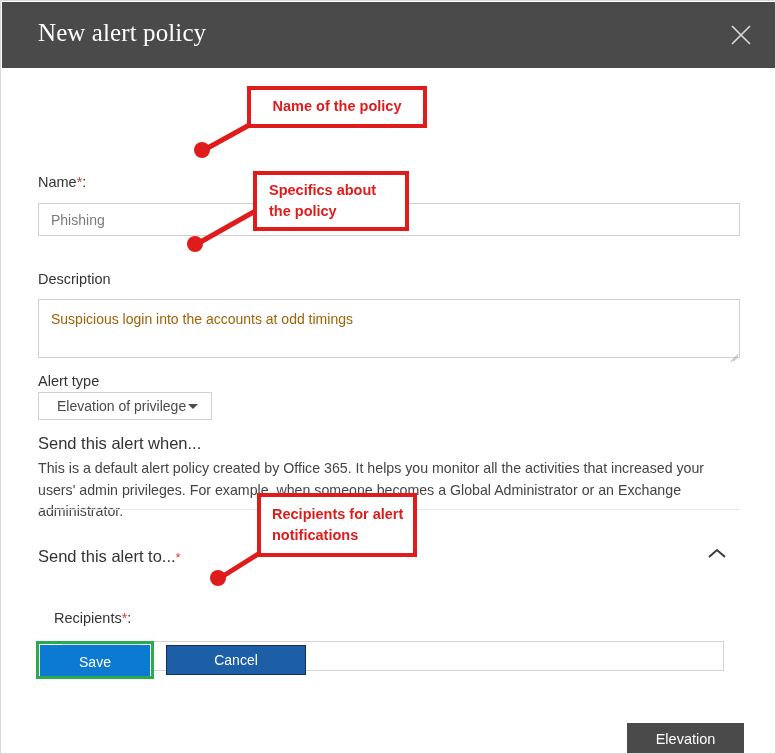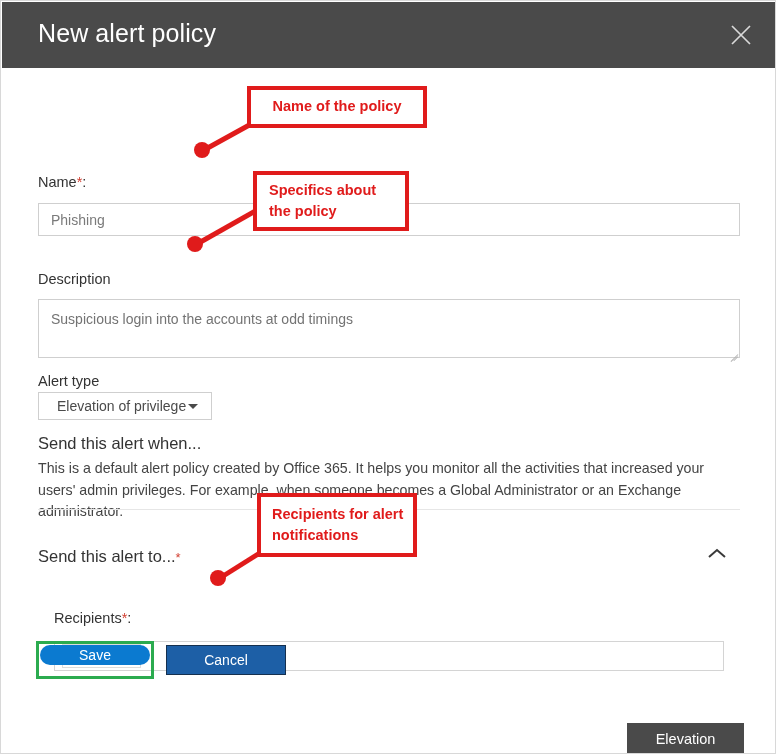--- a/index.html
+++ b/index.html
@@ -23,20 +23,21 @@
 
   
   .titlebar {
     position: absolute;
     left: 1px;
     top: 1px;
     width: 774px;
     height: 66px;
     background: #4a4a4a;
     box-sizing: border-box;
+    font-family: Liberation Serif, serif;
   }
   .titlebar-text {
     position: absolute;
     left: 36px;
     top: 17px;
     color: #ffffff;
     font-size: 25px;
     font-weight: normal;
     letter-spacing: 0.1px;
     white-space: nowrap;
@@ -86,21 +87,21 @@
   }
   .text-input::placeholder { color: #8a8a8a; }
 
   .textarea-box {
     position: absolute;
     box-sizing: border-box;
     border: 1px solid #cfcfcf;
     background: #ffffff;
     font-family: "Liberation Sans", sans-serif;
     font-size: 14px;
-    color: #737373;
+    color: #a16207;
     padding: 10px 12px;
     resize: none;
     outline: none;
     overflow: hidden;
     line-height: 1.3;
   }
   .resize-grip {
     position: absolute;
     width: 12px;
     height: 12px;
@@ -303,23 +304,23 @@
     <div class="field-label" style="left:52px; top:542px;">
       <span>Recipients</span><span class="req">*</span><span>:</span>
     </div>
     <div class="pill-field" style="left:52px; top:573px; width:670px; height:30px;">
       <span class="pill">
         <span>John lee</span>
         <span class="pill-x">✕</span>
       </span>
     </div>
 
-    <button class="btn btn-save" style="left:38px; top:577px; width:110px; height:20px;border-radius:11px;">Save</button>
+    <button class="btn btn-save" style="left:38px; top:577px; width:110px; height:34px;">Save</button>
     <div class="btn-save-ring" style="left:34px; top:573px; width:118px; height:38px;"></div>
-    <button class="btn btn-cancel" style="left:164px; top:577px; width:120px; height:30px;">Cancel</button>
+    <button class="btn btn-cancel" style="left:164px; top:577px; width:140px; height:30px;">Cancel</button>
 
   </div>
 
   <div class="feedback-tab" style="left:626px; top:722px; width:117px; height:32px;">Elevation</div>
 
   <div class="anno-layer">
 
     <svg width="776" height="754" style="position:absolute;left:0;top:0;" aria-hidden="true">
 
       <line x1="203" y1="149" x2="252" y2="122" stroke="#e01b1b" stroke-width="5"></line>

